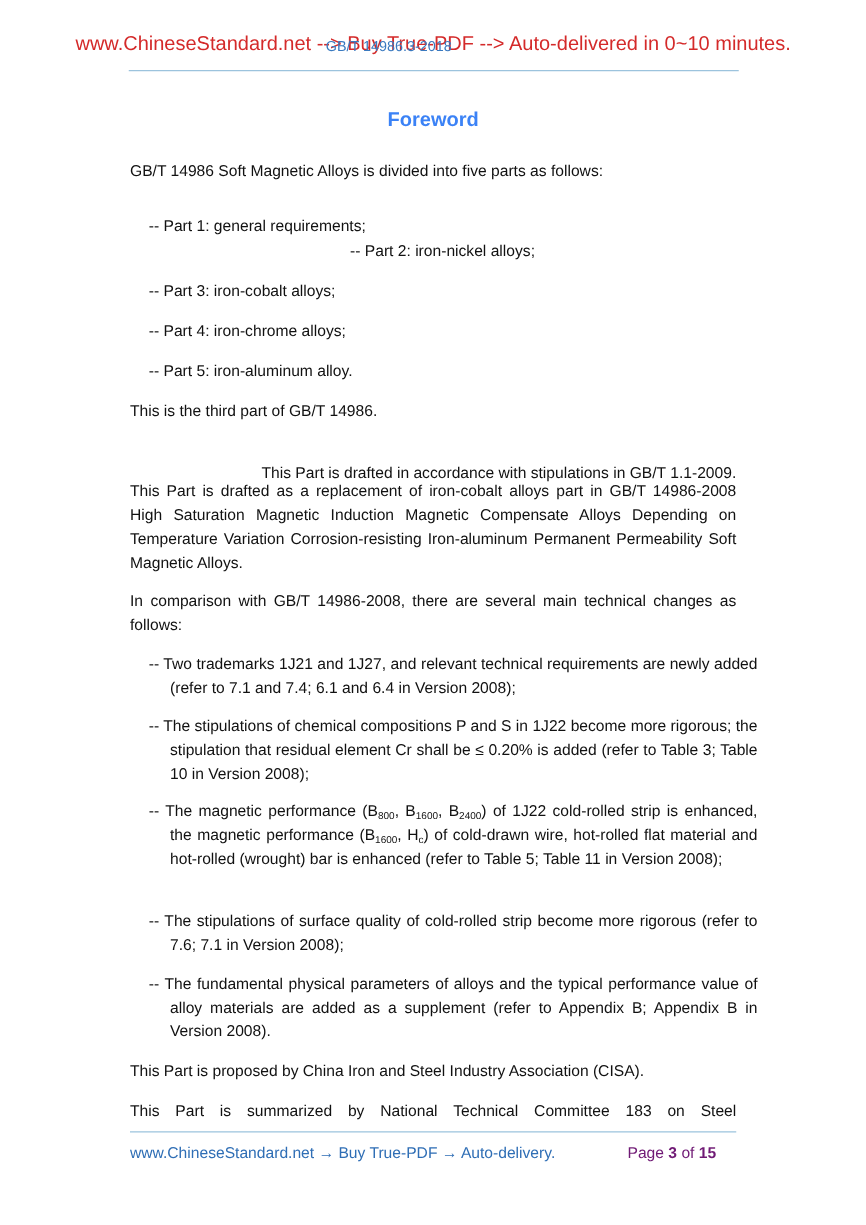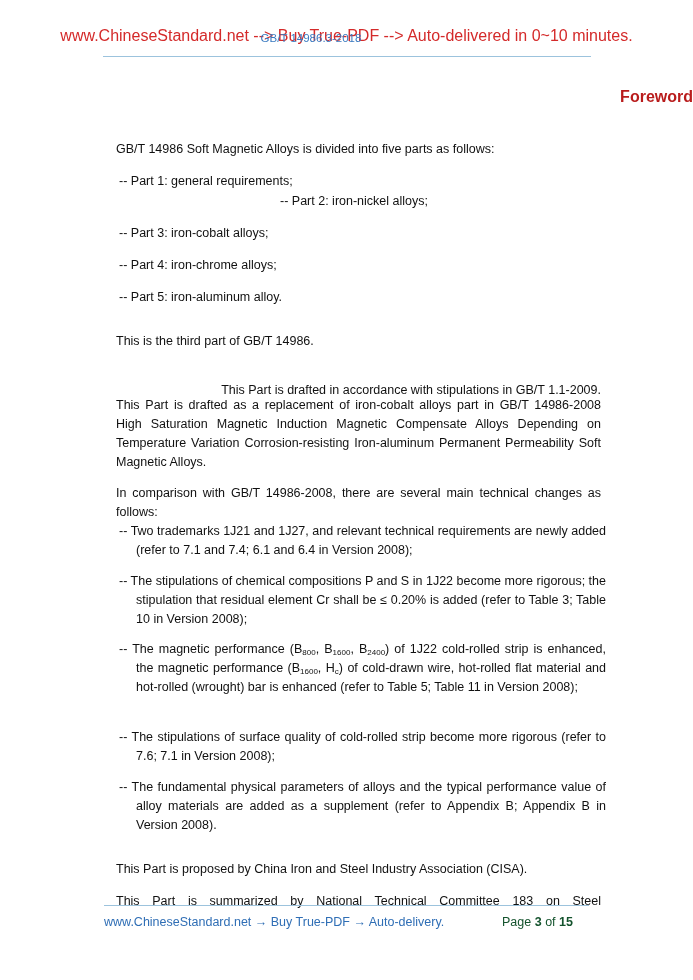--- a/index.html
+++ b/index.html
@@ -13,43 +13,43 @@
     }
     .doc-code {
       position: absolute; left: 0; top: 31px; width: 622px; text-align: center;
       font-size: 11.5px; color: #3a7ac0; line-height: 14px;
     }
     .header-rule {
       position: absolute; left: 103px; top: 56px; width: 488px; height: 0;
       border-top: 1px solid #9cc3dd;
     }
     .title {
-      position: absolute; left: 0; top: 88px; width: 693px; text-align: right;
-      font-size: 16px; font-weight: bold; color: #b91c1c;
+      position: absolute; left: 0; top: 88px; width: 693px; text-align: center;
+      font-size: 16px; font-weight: bold; color: #3b82f6;
     }
     .body-text {
       position: absolute; left: 104px; width: 485px;
       font-size: 12.5px; line-height: 19px;
     }
-    .p { position: absolute; left: 0; width: 485px; margin: 12px; }
+    .p { position: absolute; left: 0; width: 485px; margin: 0; }
     .justify { text-align: justify; text-align-last: left; }
     .justify-all { text-align: justify; text-align-last: justify; }
     .li { position: absolute; left: 15px; width: 470px; margin: 0; }
     .li-wrap { padding-left: 17px; text-indent: -17px; text-align: justify; }
     sub { font-size: 8px; vertical-align: -2px; line-height: 0; }
     .footer-rule {
       position: absolute; left: 104px; top: 905px; width: 485px; height: 0;
       border-top: 1px solid #9cc3dd;
     }
     .footer-left {
       position: absolute; left: 104px; top: 915px; font-size: 12.5px; color: #2f6eb5;
     }
     .footer-left .link { }
     .footer-right {
-      position: absolute; left: 502px; top: 915px; font-size: 12.5px; color: #14532d;
+      position: absolute; left: 502px; top: 915px; font-size: 12.5px; color: #701a75;
     }
     .footer-right b { font-weight: bold; }
   </style>
 </head>
 <body>
 
 <div class="banner">www.ChineseStandard.net --&gt; Buy True-PDF --&gt; Auto-delivered in 0~10 minutes.</div>
 <div class="doc-code">GB/T 14986.3-2018</div>
 <div class="header-rule"></div>
 

